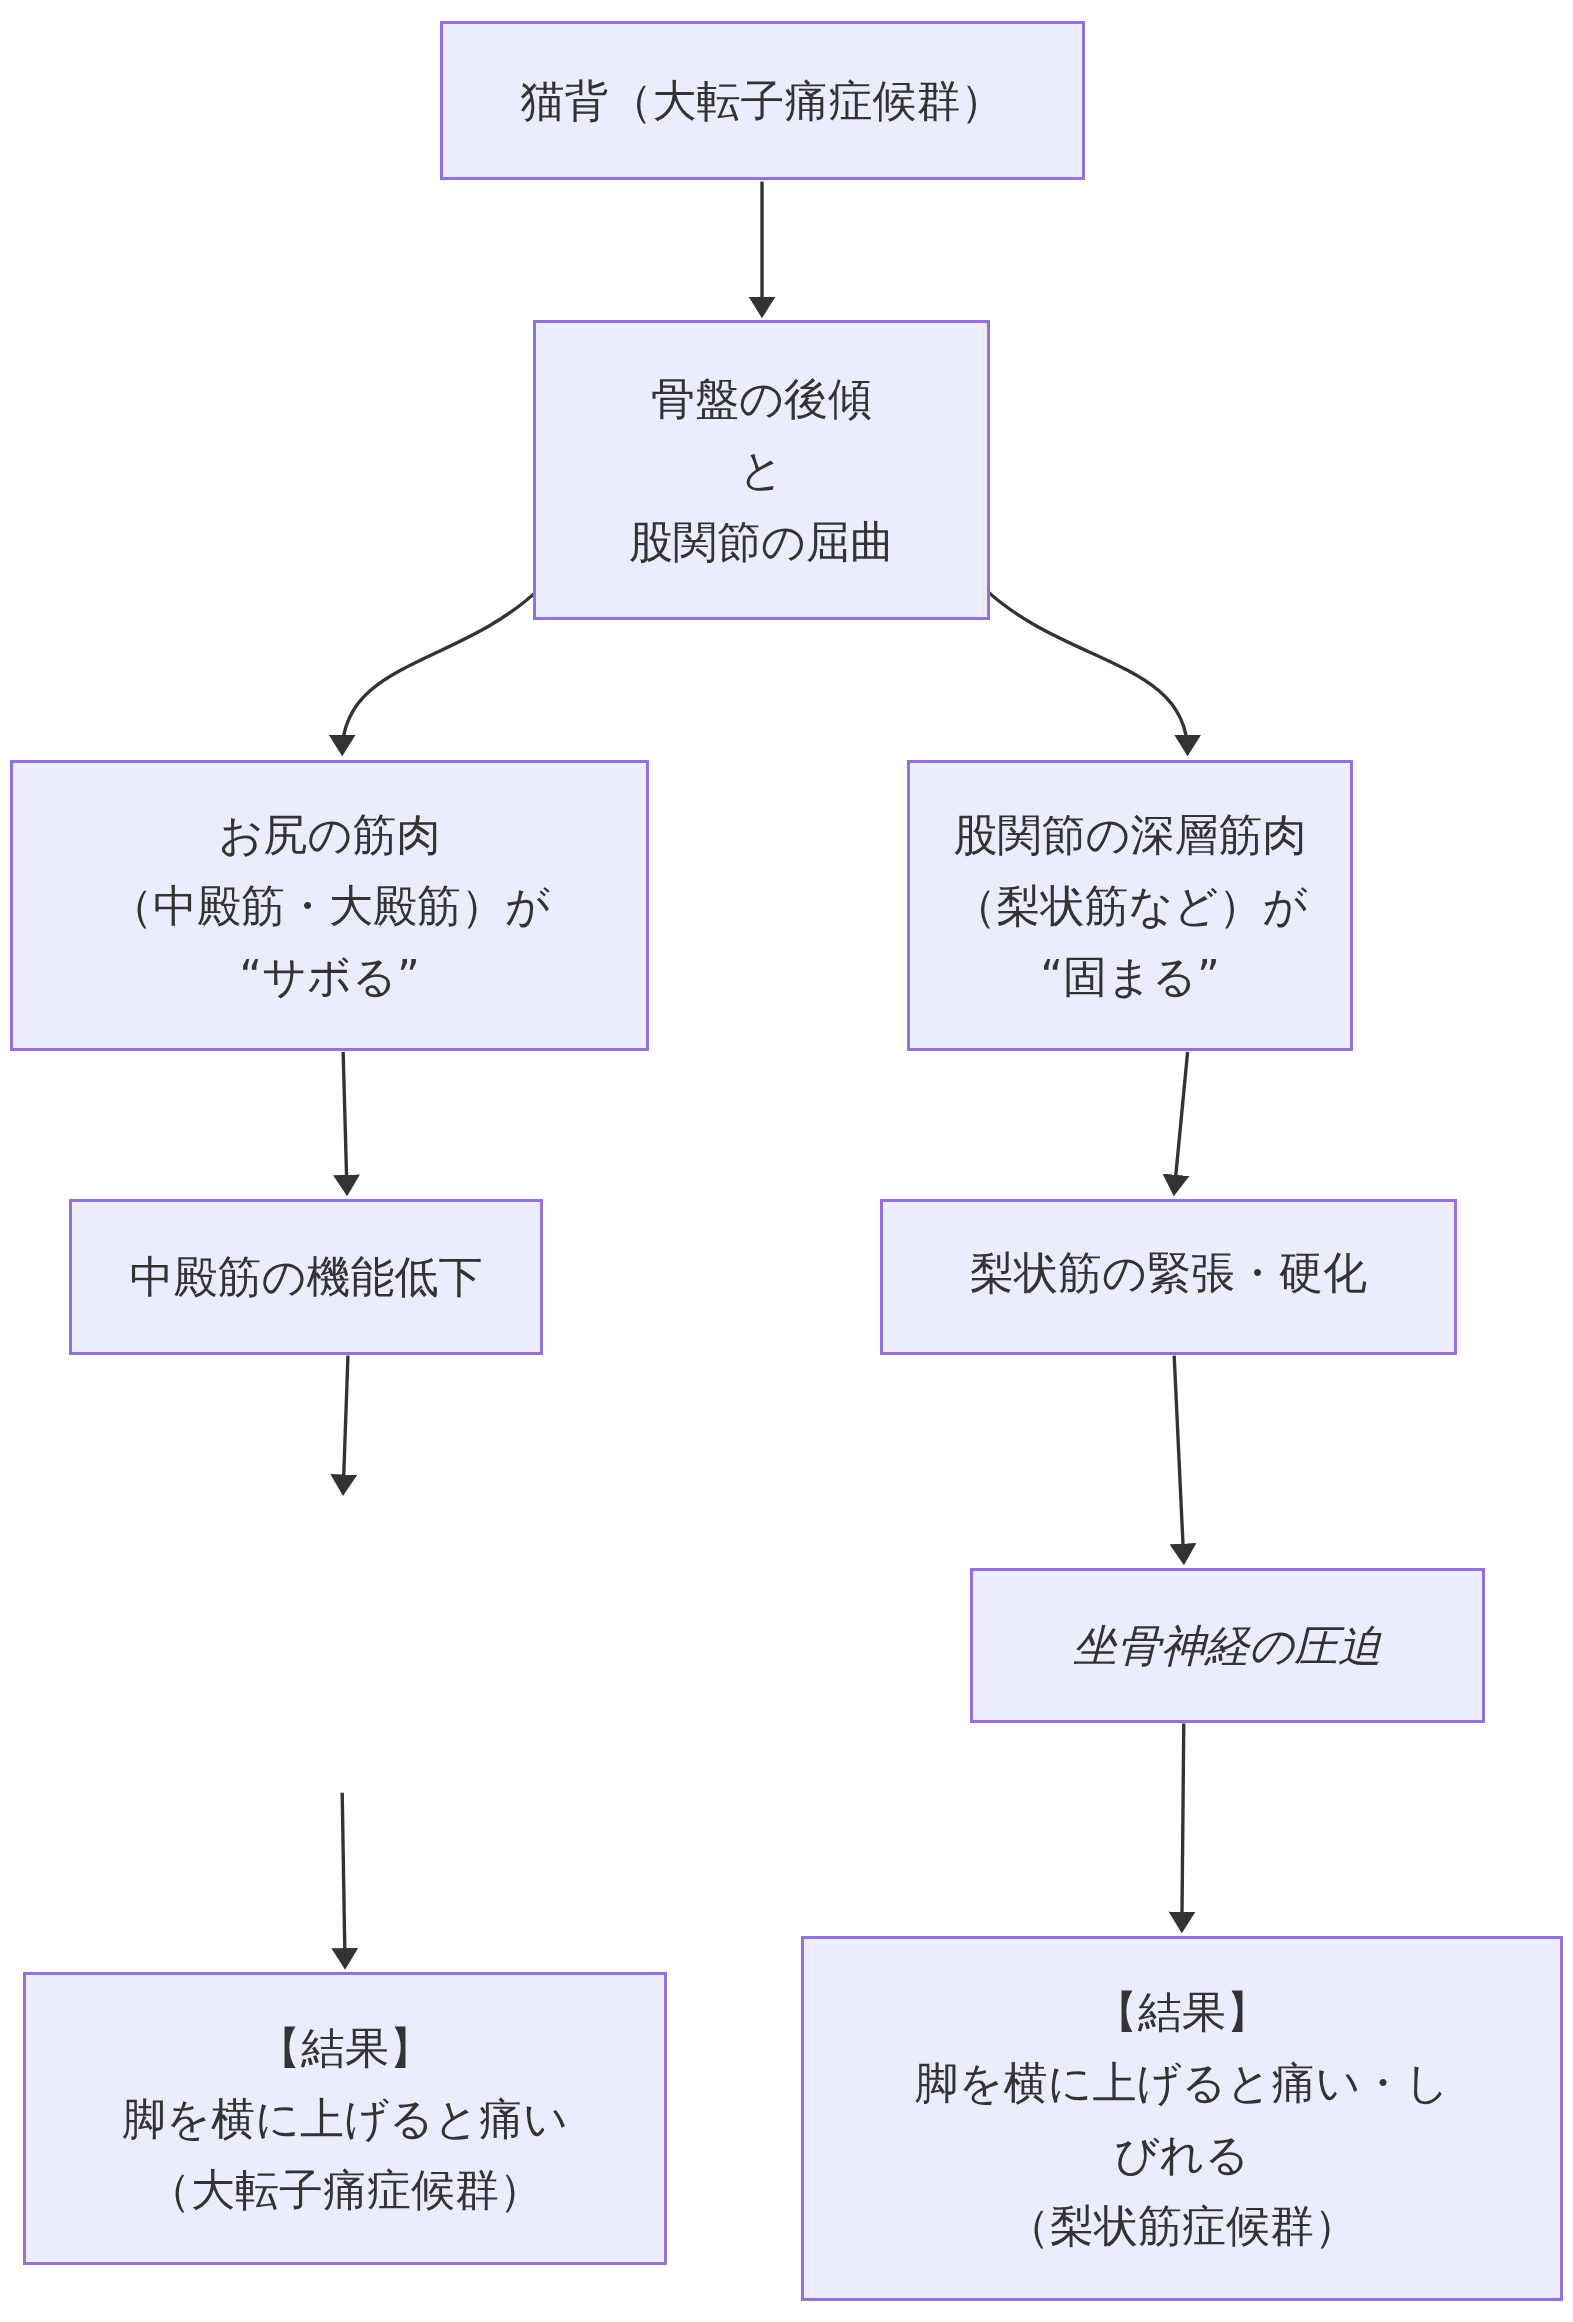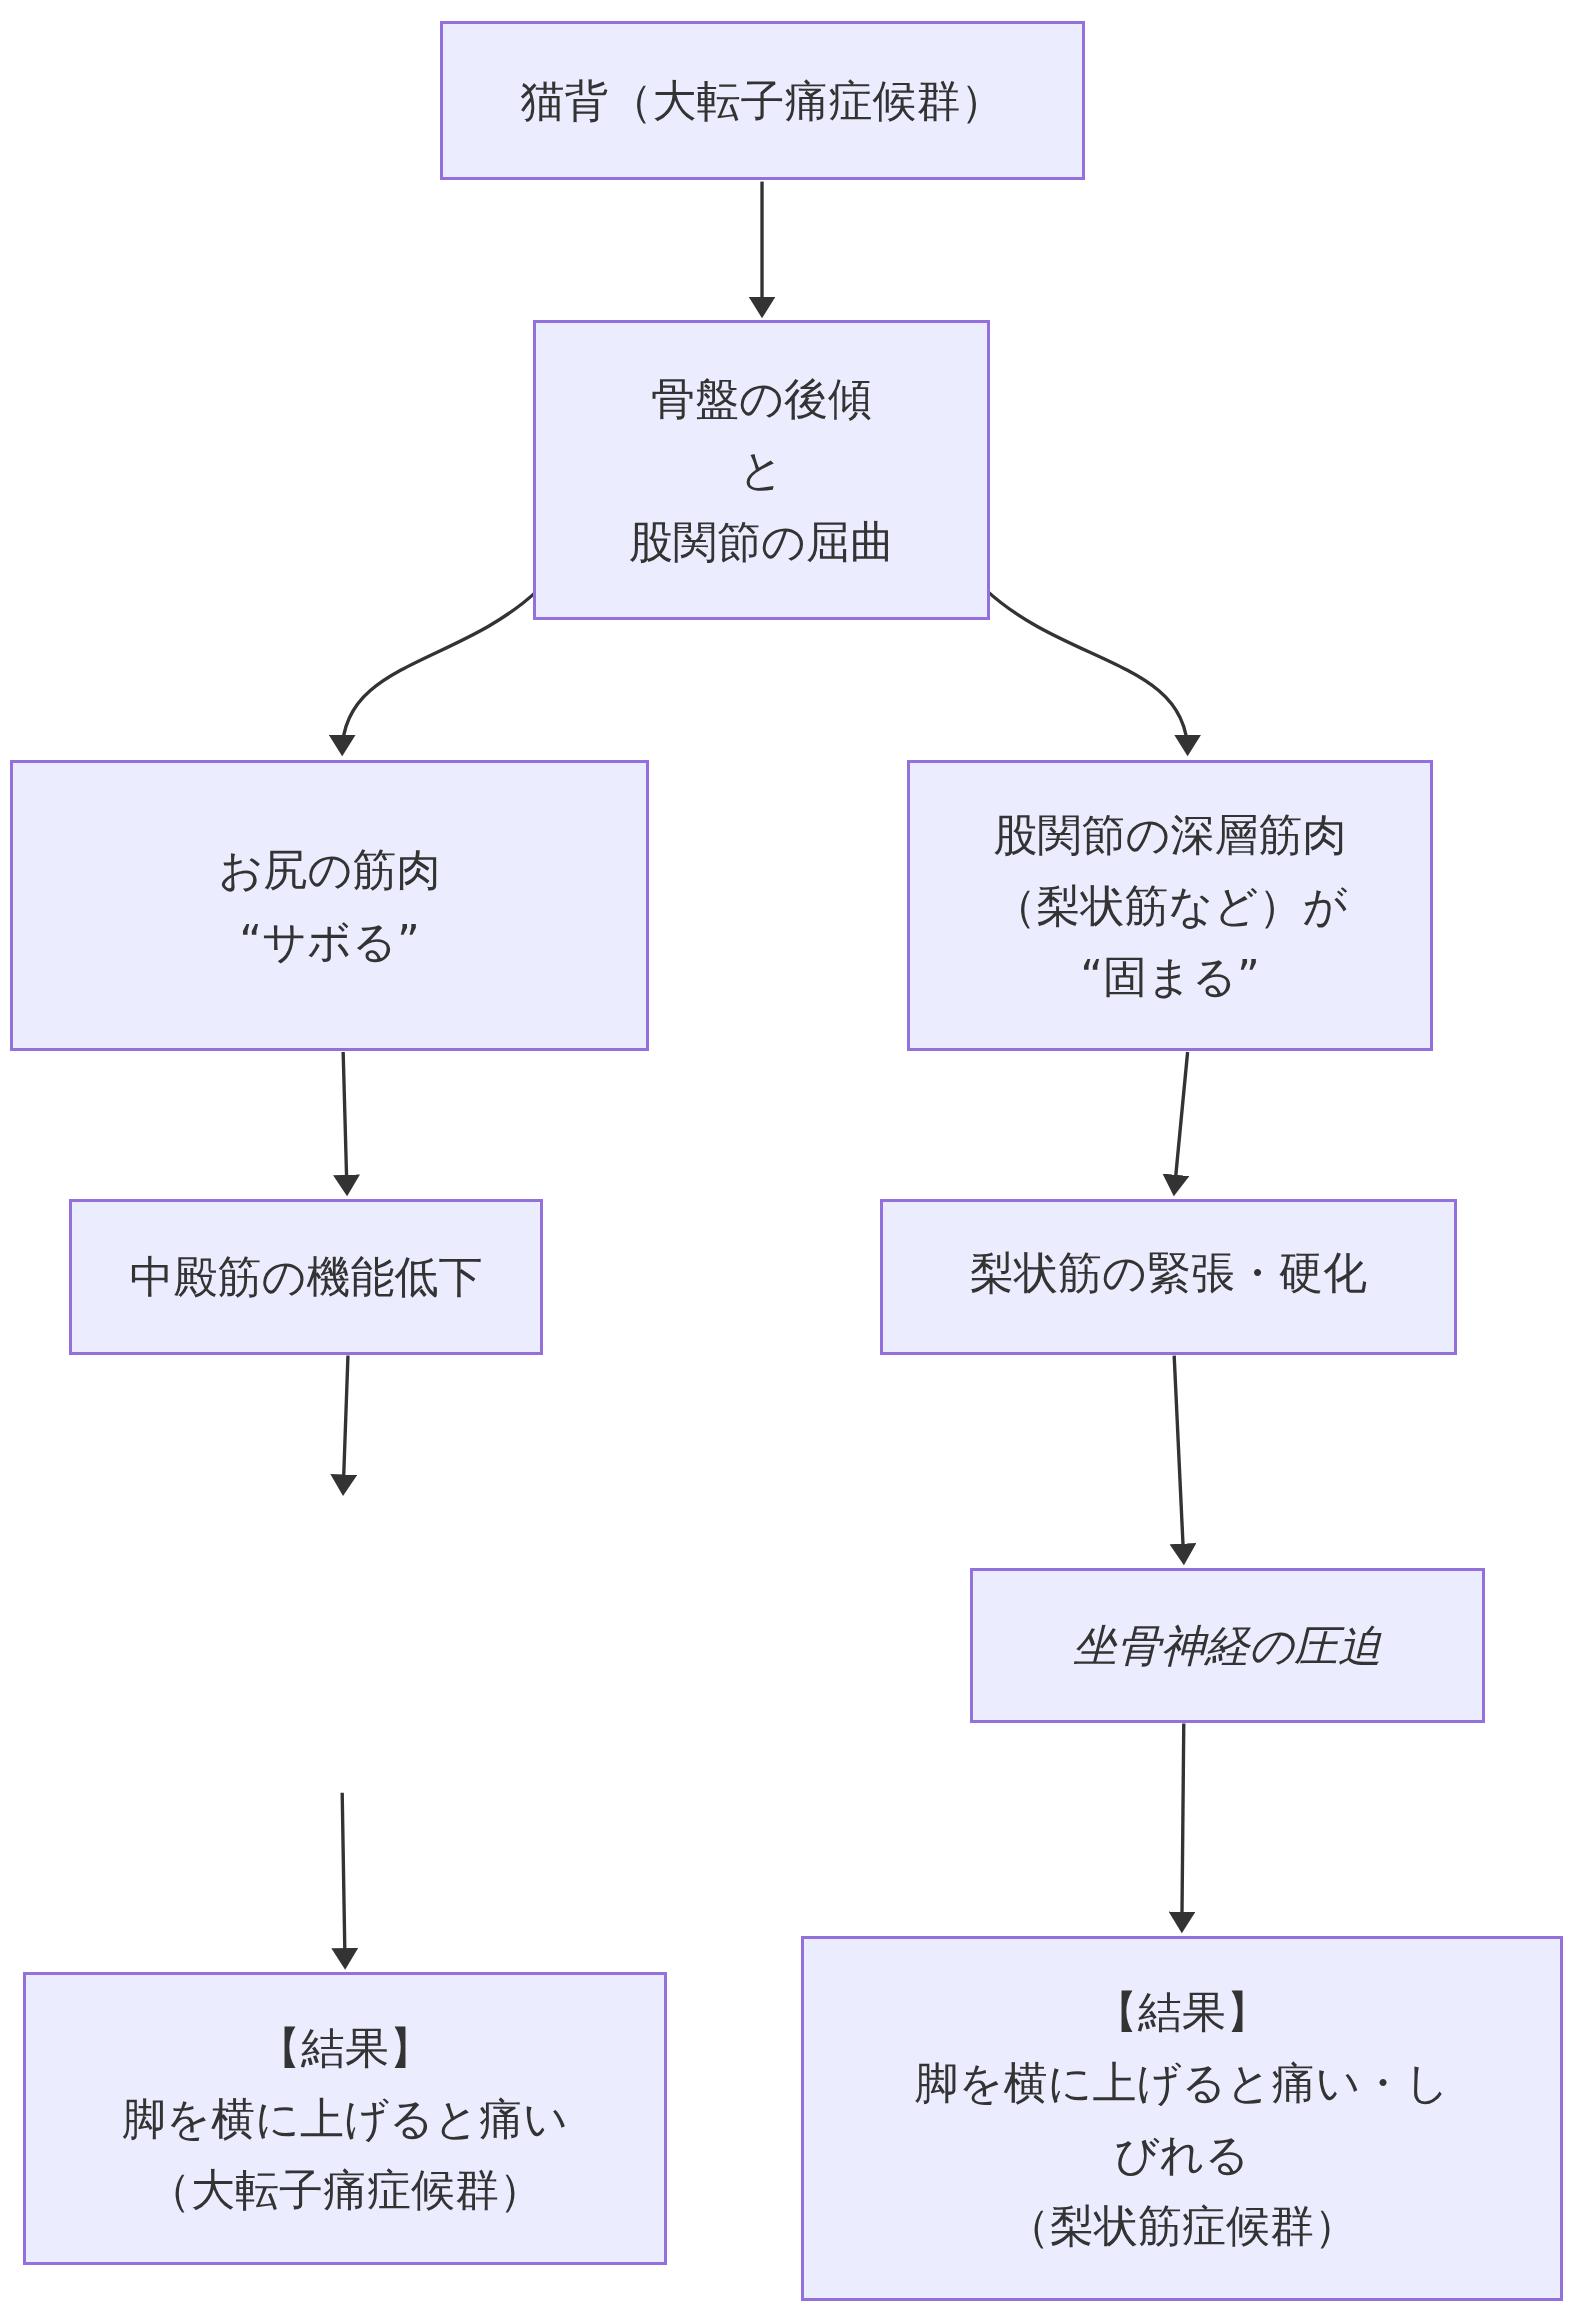--- a/index.html
+++ b/index.html
@@ -73,24 +73,25 @@
   </div>
 
   <div class="node" style="left:533px; top:320px; width:457px; height:300px;">
     <span class="line">骨盤の後傾</span>
     <span class="line">と</span>
     <span class="line">股関節の屈曲</span>
   </div>
 
   <div class="node" style="left:10px; top:760px; width:639px; height:291px;">
     <span class="line">お尻の筋肉</span>
+    <span class="line">（中殿筋・大殿筋）が</span>
     <span class="line">“サボる”</span>
   </div>
 
-  <div class="node" style="left:907px; top:760px; width:526px; height:291px;">
+  <div class="node" style="left:907px; top:760px; width:446px; height:291px;">
     <span class="line">股関節の深層筋肉</span>
     <span class="line">（梨状筋など）が</span>
     <span class="line">“固まる”</span>
   </div>
 
   <div class="node" style="left:69px; top:1199px; width:474px; height:156px;">
     <span class="line">中殿筋の機能低下</span>
   </div>
 
   <div class="node" style="left:880px; top:1199px; width:577px; height:156px;font-family:Liberation Mono, monospace;">

